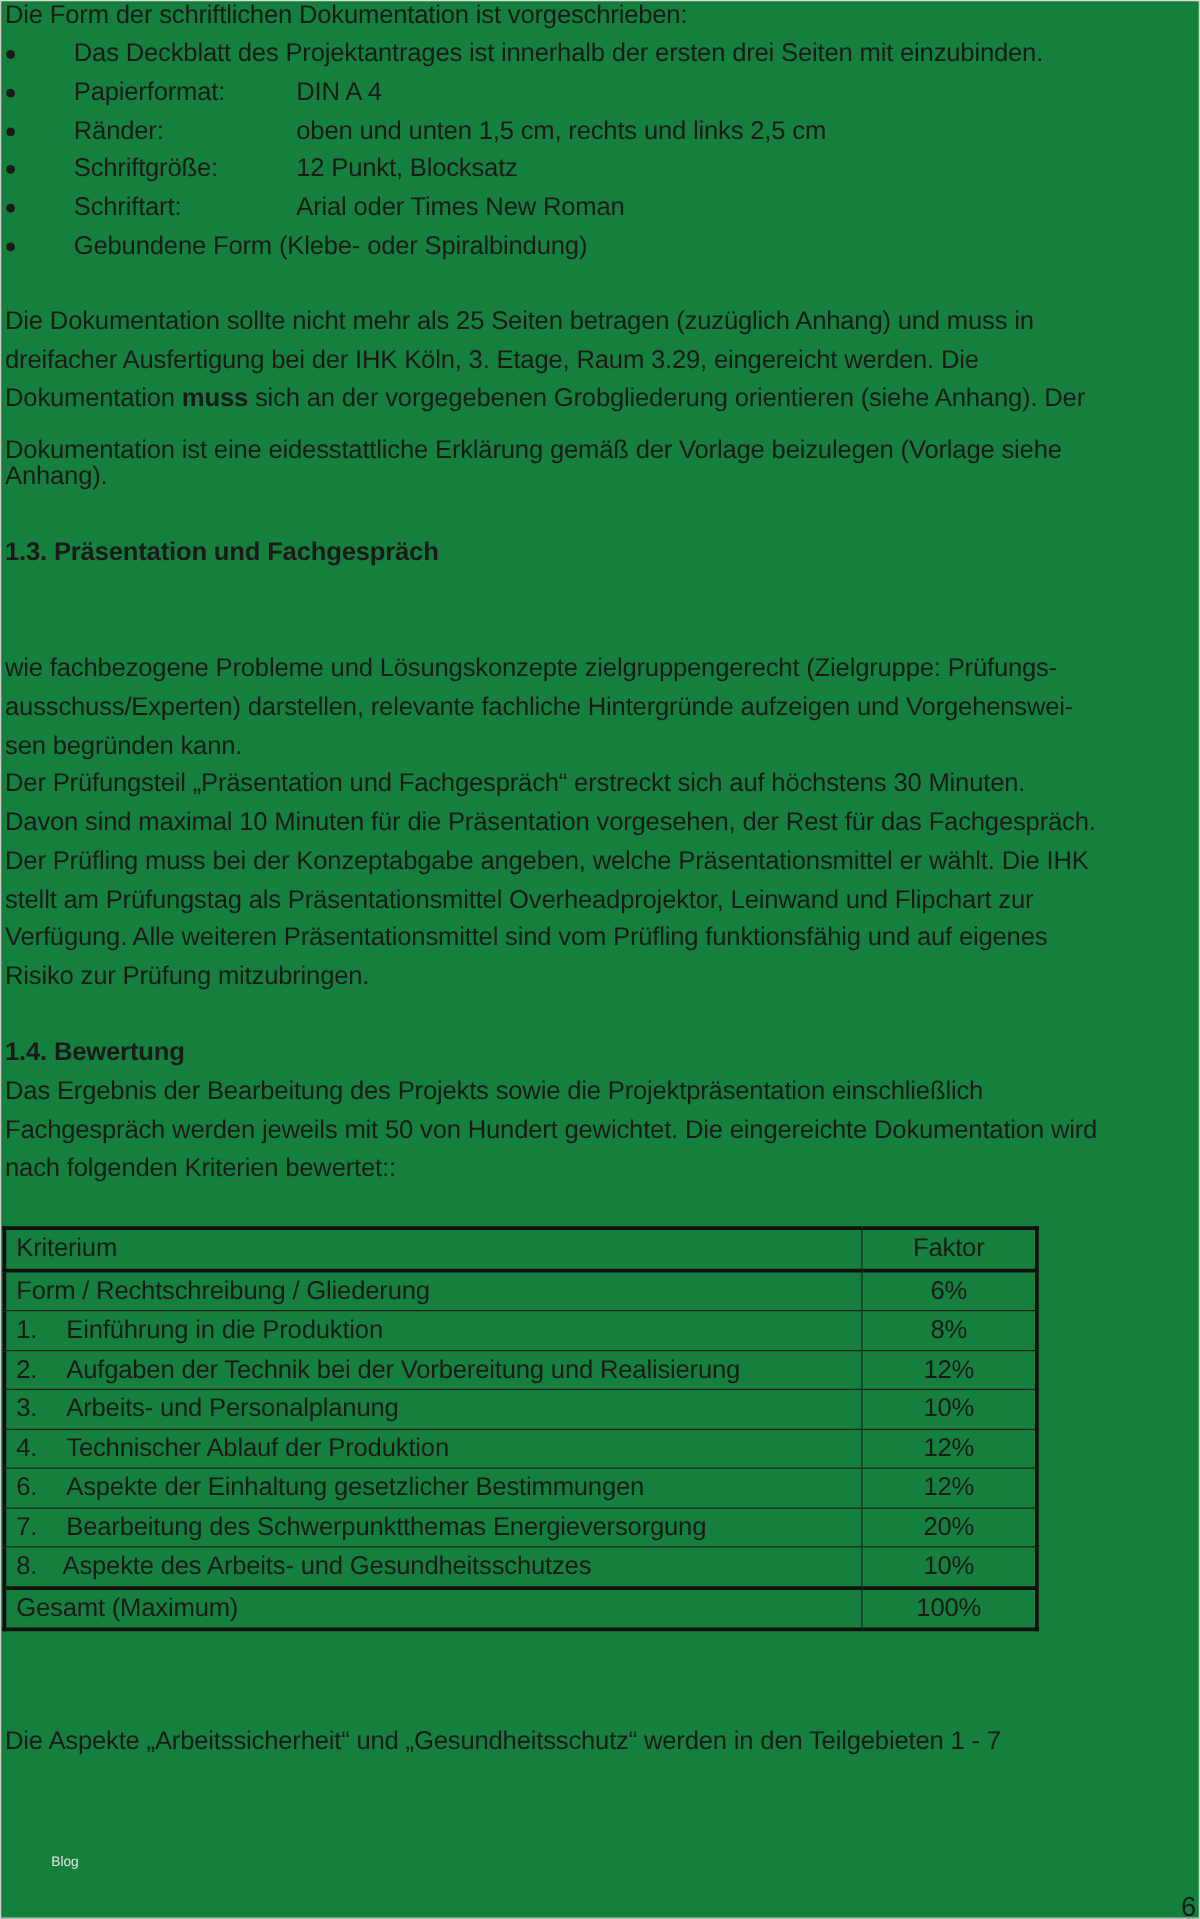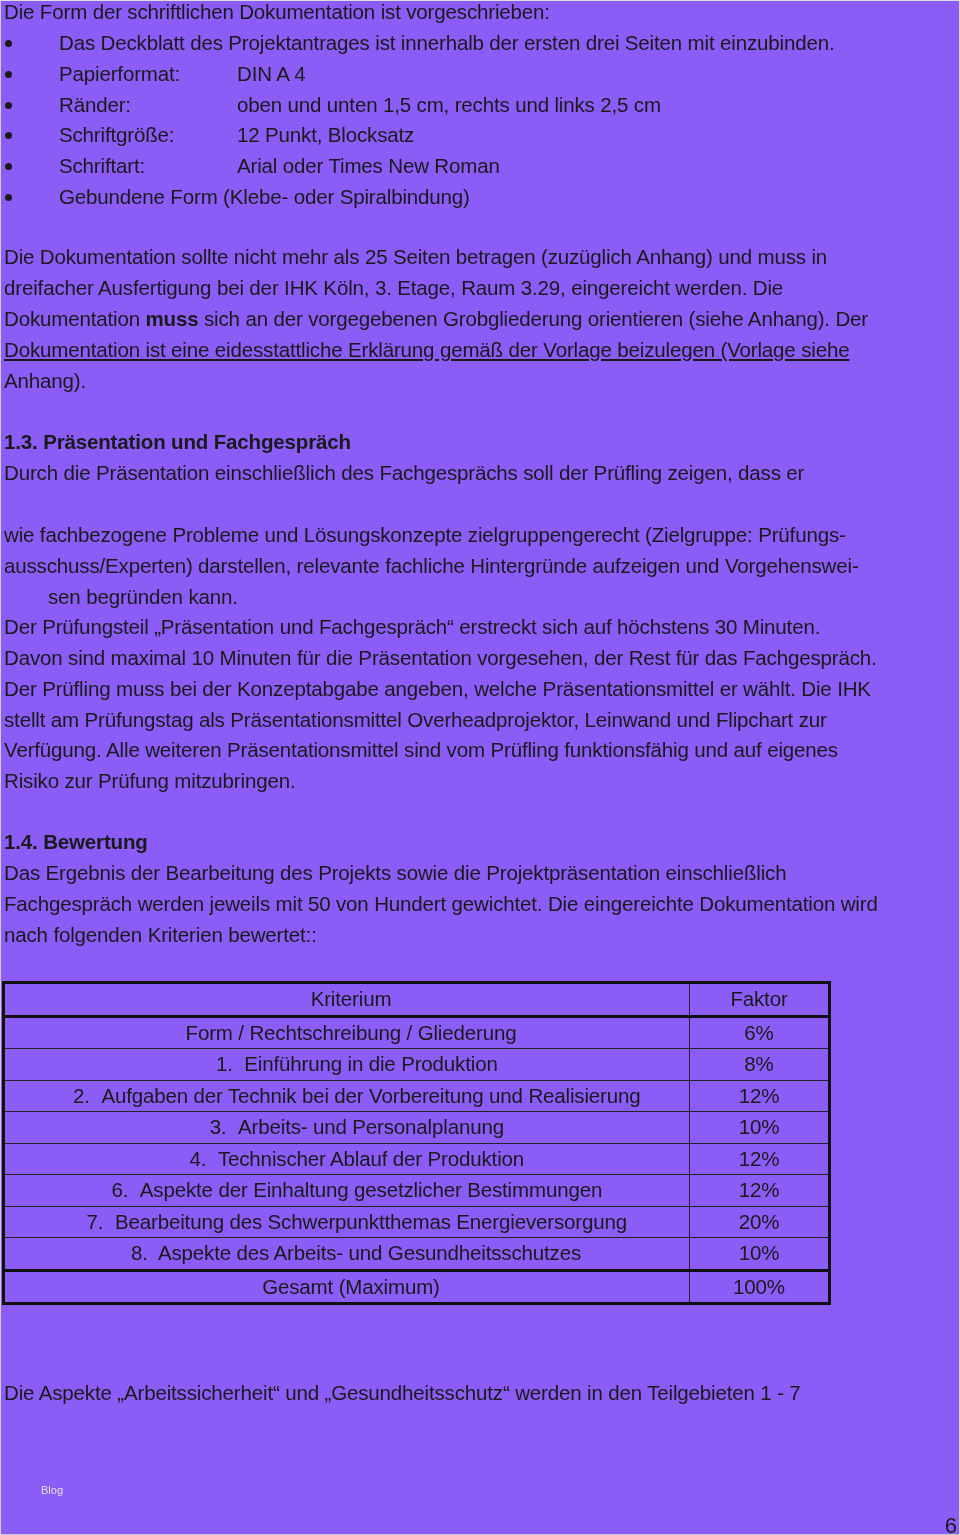--- a/index.html
+++ b/index.html
@@ -17,21 +17,21 @@
     }
     .page {
       position: absolute;
       left: 0; top: 0;
       width: 958px;
       height: 1533px;
       border-left: 1px solid #cfcfcf;
       border-right: 1px solid #d8d8d8;
       border-bottom: 2px solid #c8c8c8;
       border-top: 1px solid #dcdcdc;
-      background: #8b5cf6;
+      background: #15803d;
     }
     .text {
       position: absolute;
       left: 3px;
       font-size: 20.5px;
       line-height: 30.8px;
       white-space: nowrap;
       letter-spacing: -0.15px;
     }
     .heading {
@@ -81,21 +81,20 @@
       border-collapse: collapse;
       font-size: 20.5px;
       letter-spacing: -0.15px;
     }
     .criteria-table td {
       height: 30.5px;
       padding: 0 0 0 8px;
       border: 1.5px solid #222;
       line-height: 30px;
       white-space: nowrap;
-      text-align: center;
     }
     .criteria-table td.factor {
       text-align: center;
       width: 138px;
       padding: 0;
     }
     .criteria-table tr.head td,
     .criteria-table tr.total td {
       border-top: 3px solid #111;
       border-bottom: 3px solid #111;
@@ -163,28 +162,27 @@
     </li>
     <li class="bullet-item">
       <span class="bullet-dot"></span>
       <span class="bullet-label">Gebundene Form (Klebe- oder Spiralbindung)</span>
     </li>
   </ul>
 
   <div class="text" style="top:241px;">Die Dokumentation sollte nicht mehr als 25 Seiten betragen (zuzüglich Anhang) und muss in</div>
   <div class="text" style="top:272px;">dreifacher Ausfertigung bei der IHK Köln, 3. Etage, Raum 3.29, eingereicht werden. Die</div>
   <div class="text" style="top:303px;text-align:right;"><span>Dokumentation </span><b>muss</b><span> sich an der vorgegebenen Grobgliederung orientieren (siehe Anhang). Der</span></div>
-  <div class="text" style="top:334px;text-decoration:underline;">Dokumentation ist eine eidesstattliche Erklärung gemäß der Vorlage beizulegen (Vorlage siehe</div>
+  <div class="text" style="top:344px;">Dokumentation ist eine eidesstattliche Erklärung gemäß der Vorlage beizulegen (Vorlage siehe</div>
   <div class="text" style="top:365px;">Anhang).</div>
 
   <div class="text heading" style="top:426px;">1.3. Präsentation und Fachgespräch</div>
-  <div class="text" style="top:457px;">Durch die Präsentation einschließlich des Fachgesprächs soll der Prüfling zeigen, dass er</div>
   <div class="text" style="top:519px;">wie fachbezogene Probleme und Lösungskonzepte zielgruppengerecht (Zielgruppe: Prüfungs-</div>
   <div class="text" style="top:550px;">ausschuss/Experten) darstellen, relevante fachliche Hintergründe aufzeigen und Vorgehenswei-</div>
-  <div class="text" style="top:581px;margin-left:44px;">sen begründen kann.</div>
+  <div class="text" style="top:581px;">sen begründen kann.</div>
   <div class="text" style="top:611px;">Der Prüfungsteil „Präsentation und Fachgespräch“ erstreckt sich auf höchstens 30 Minuten.</div>
   <div class="text" style="top:642px;">Davon sind maximal 10 Minuten für die Präsentation vorgesehen, der Rest für das Fachgespräch.</div>
   <div class="text" style="top:673px;">Der Prüfling muss bei der Konzeptabgabe angeben, welche Präsentationsmittel er wählt. Die IHK</div>
   <div class="text" style="top:704px;">stellt am Prüfungstag als Präsentationsmittel Overheadprojektor, Leinwand und Flipchart zur</div>
   <div class="text" style="top:734px;">Verfügung. Alle weiteren Präsentationsmittel sind vom Prüfling funktionsfähig und auf eigenes</div>
   <div class="text" style="top:765px;">Risiko zur Prüfung mitzubringen.</div>
 
   <div class="text heading" style="top:826px;">1.4. Bewertung</div>
   <div class="text" style="top:857px;">Das Ergebnis der Bearbeitung des Projekts sowie die Projektpräsentation einschließlich</div>
   <div class="text" style="top:888px;">Fachgespräch werden jeweils mit 50 von Hundert gewichtet. Die eingereichte Dokumentation wird</div>

